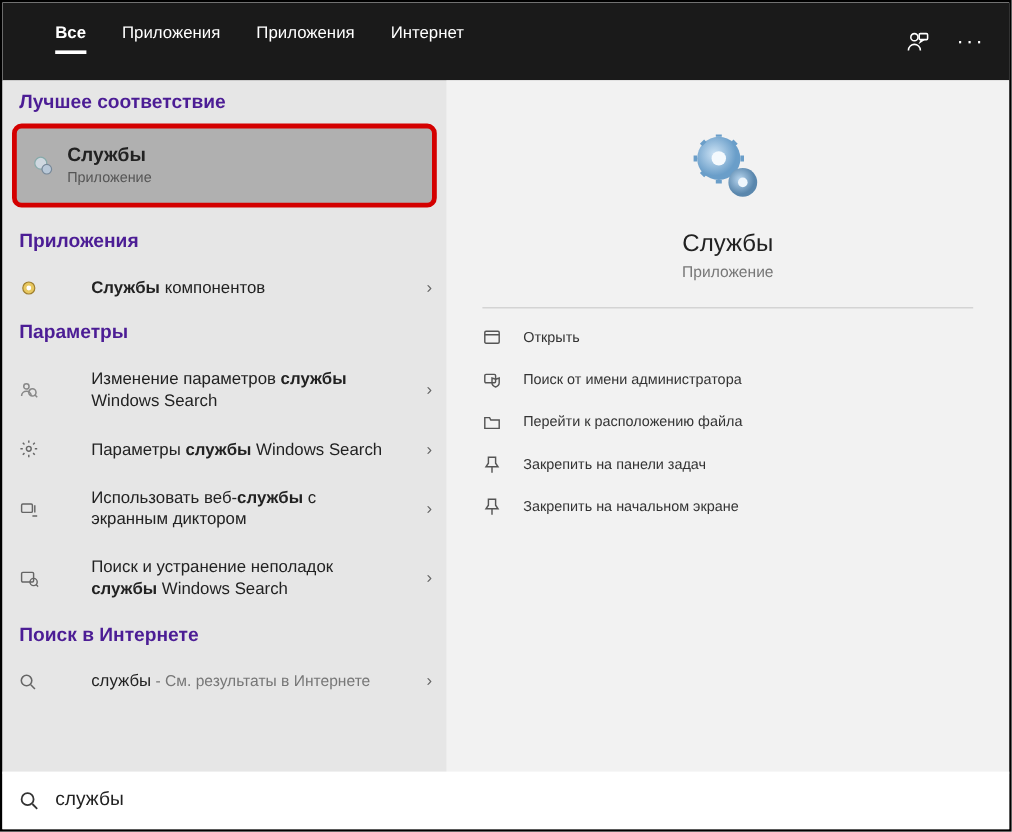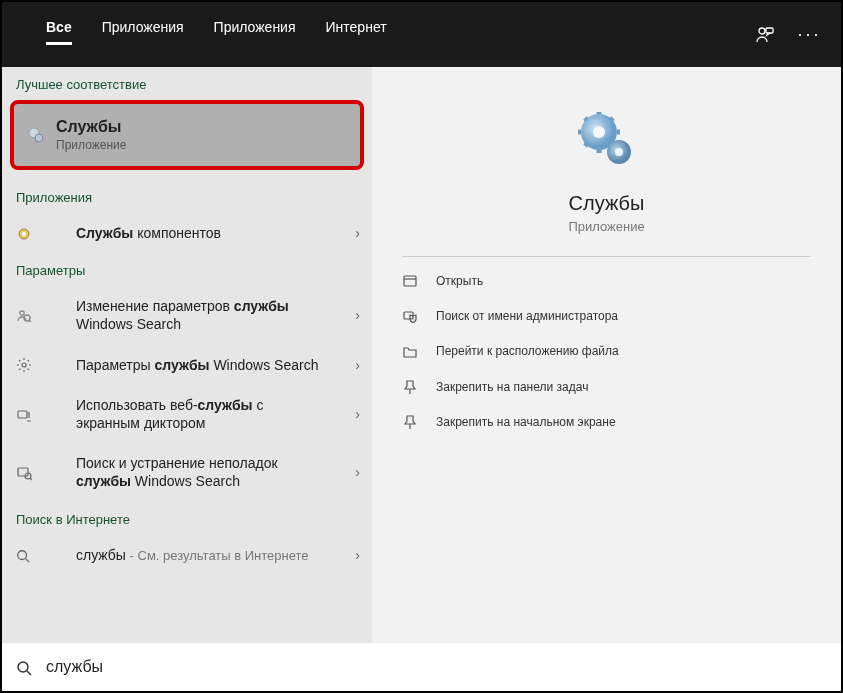--- a/index.html
+++ b/index.html
@@ -13,21 +13,21 @@
     .tab .chev { margin-left: 5px; font-size: 10px; }
     .header-spacer { flex: 1; }
     .header-icon { color: #fff; font-size: 18px; padding: 0 10px; cursor: pointer; }
     .more-dots { letter-spacing: 2px; }
 
     
     .content { display: flex; height: 578px; background: #e6e6e6; }
     .left-col { width: 370px; height: 100%; overflow: hidden; }
     .right-col { flex: 1; background: #f2f2f2; padding: 30px 30px 0 30px; }
 
-    .section-header { font-size: 13px; font-weight: 400; color: #14532d; padding: 10px 14px 8px 14px; }
+    .section-header { font-size: 16px; font-weight: 700; color: #4c1d95; padding: 10px 14px 8px 14px; }
 
     .result-highlight {
       margin: 0 8px 10px 8px;
       background: #b0b0b0;
       border: 4px solid #d40000;
       border-radius: 8px;
       padding: 14px 12px;
       display: flex;
       align-items: center;
     }

